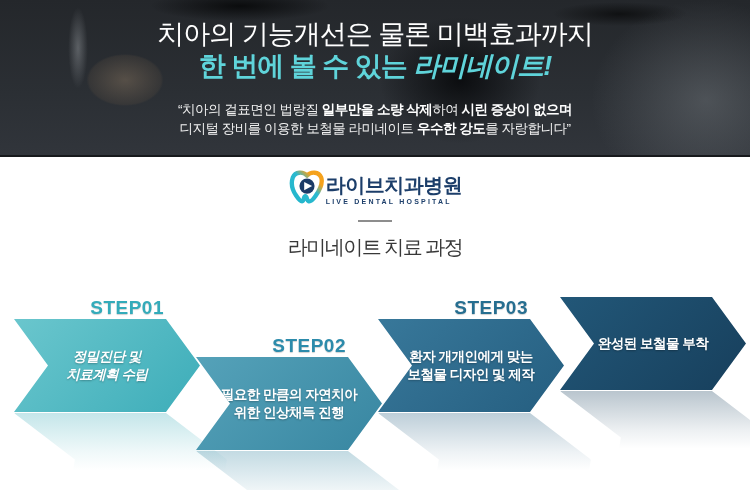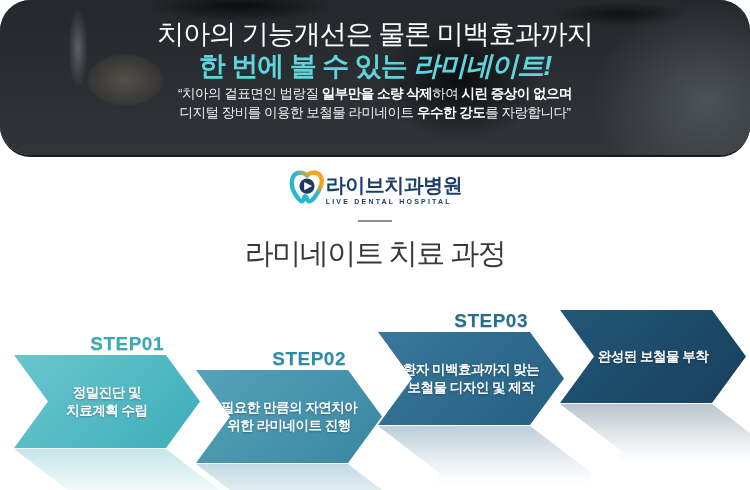--- a/index.html
+++ b/index.html
@@ -3,21 +3,21 @@
 <meta charset="utf-8">
 <style>
   * { margin:0; padding:0; box-sizing:border-box; }
   html,body { background:#fff; }
   .page {
     position:relative; width:750px; height:490px; overflow:hidden;
     background:#fff; font-family:"Liberation Sans","DejaVu Sans",sans-serif;
   }
 
   
-  .hero { position:relative; width:100%; height:157px; border-bottom:2px solid #17191c; overflow:hidden;border-radius:31px; }
+  .hero { position:relative; width:100%; height:157px; border-bottom:2px solid #17191c; overflow:hidden; }
   .hero-photo {
     position:absolute; inset:0;
     background-color:#282b30;
     background-image:
       radial-gradient(ellipse 62px 42px at 125px 80px, rgba(122,106,88,0.55), rgba(72,66,60,0.40) 58%, rgba(0,0,0,0) 62%),
       radial-gradient(ellipse 14px 58px at 78px 48px, rgba(188,193,198,0.35), rgba(0,0,0,0) 70%),
       radial-gradient(ellipse 112px 88px at 460px 80px, rgba(4,5,7,0.80), rgba(0,0,0,0) 72%),
       radial-gradient(ellipse 155px 135px at 706px 100px, rgba(132,138,143,0.38), rgba(0,0,0,0) 74%),
       radial-gradient(ellipse 120px 20px at 240px 6px, rgba(6,7,8,0.85), rgba(0,0,0,0) 75%),
       radial-gradient(ellipse 90px 16px at 620px 14px, rgba(10,11,12,0.8), rgba(0,0,0,0) 75%),
@@ -26,36 +26,36 @@
   .hero-line1 {
     position:absolute; top:16px; left:0; width:100%; text-align:center;
     color:#ffffff; font-size:27px; font-weight:400; letter-spacing:-1px;
   }
   .hero-line2 {
     position:absolute; top:48px; left:0; width:100%; text-align:center;
     font-size:27px; font-weight:700; letter-spacing:-1px;
   }
   .hero-line2 .hl-em { font-style:italic; }
   .hero-quote {
-    position:absolute; top:84px; left:0; width:100%; text-align:center;
+    position:absolute; top:100px; left:0; width:100%; text-align:center;
     color:#f1f1f1; font-size:13.5px; font-weight:300; line-height:19px; letter-spacing:-0.5px;
   }
   .hero-quote b { font-weight:700; color:#ffffff; }
 
   
   .brand { margin-top:13px; display:flex; justify-content:center; align-items:center; }
   .brand-text { display:flex; flex-direction:column; line-height:1; }
   .brand-name { font-size:20px; font-weight:700; letter-spacing:-0.5px; }
   .brand-sub  { font-size:7px; font-weight:700; letter-spacing:2.2px; margin-top:3px; }
   .brand-divider { width:34px; height:2px; background:#8d8d8d; margin:11px auto 0; }
 
   
   .section-title {
     margin-top:12px; text-align:center;
-    font-size:29px; font-weight:500; color:#383838; letter-spacing:-1.5px;
+    font-size:20px; font-weight:500; color:#383838; letter-spacing:-1.5px;
   }
 
   
   .steps { display:flex; margin-top:36px; padding-left:14px; }
   .step { width:186px; position:relative; }
   .step + .step { margin-left:-4px; }
   .step-label {
     text-align:right; padding-right:36px; height:22px;
     font-size:19px; font-weight:700; letter-spacing:0.5px; line-height:22px;
     text-shadow:0 1px 1px rgba(0,0,0,0.18);
@@ -112,46 +112,46 @@
       <span class="brand-sub" style="color: rgb(28, 62, 106);">LIVE DENTAL HOSPITAL</span>
     </span>
   </div>
   <div class="brand-divider"></div>
 
   <h3 class="section-title">라미네이트 치료 과정</h3>
 
   <div class="steps">
 
     <div class="step">
-      <div class="step-label" style="color: rgb(51, 171, 186); margin-top: 23px;">STEP01</div>
-      <div class="arrow" style="background: linear-gradient(135deg, rgb(106, 198, 205), rgb(61, 173, 185));">
+      <div class="step-label" style="color: rgb(51, 171, 186);">STEP01</div>
+      <div class="arrow" style="background: linear-gradient(135deg, rgb(106, 198, 205), rgb(61, 173, 185)); font-style: italic;">
         <div class="arrow-text">
           <div>정밀진단 및</div>
           <div>치료계획 수립</div>
         </div>
       </div>
       <div class="reflection" style="background: linear-gradient(rgba(61, 173, 185, 0.3) 0%, rgba(61, 173, 185, 0.08) 42%, rgba(61, 173, 185, 0) 62%);"></div>
     </div>
 
     <div class="step">
       <div class="step-label" style="color: rgb(44, 139, 171); margin-top: 38px;">STEP02</div>
       <div class="arrow" style="background: linear-gradient(135deg, rgb(85, 162, 185), rgb(56, 134, 161));">
         <div class="arrow-text">
           <div>필요한 만큼의 자연치아</div>
-          <div>위한 라미네이트 진행</div>
+          <div>위한 인상채득 진행</div>
         </div>
       </div>
       <div class="reflection" style="background: linear-gradient(rgba(56, 134, 161, 0.3) 0%, rgba(56, 134, 161, 0.08) 42%, rgba(56, 134, 161, 0) 62%);"></div>
     </div>
 
     <div class="step">
       <div class="step-label" style="color: rgb(38, 110, 144);">STEP03</div>
       <div class="arrow" style="background: linear-gradient(135deg, rgb(56, 120, 154), rgb(37, 94, 128));">
         <div class="arrow-text">
-          <div>환자 미백효과까지 맞는</div>
+          <div>환자 개개인에게 맞는</div>
           <div>보철물 디자인 및 제작</div>
         </div>
       </div>
       <div class="reflection" style="background: linear-gradient(rgba(37, 94, 128, 0.3) 0%, rgba(37, 94, 128, 0.08) 42%, rgba(37, 94, 128, 0) 62%);"></div>
     </div>
 
     <div class="step">
       <div class="arrow" style="background: linear-gradient(135deg, rgb(34, 87, 120), rgb(23, 63, 92));">
         <div class="arrow-text">
           <div>완성된 보철물 부착</div>

